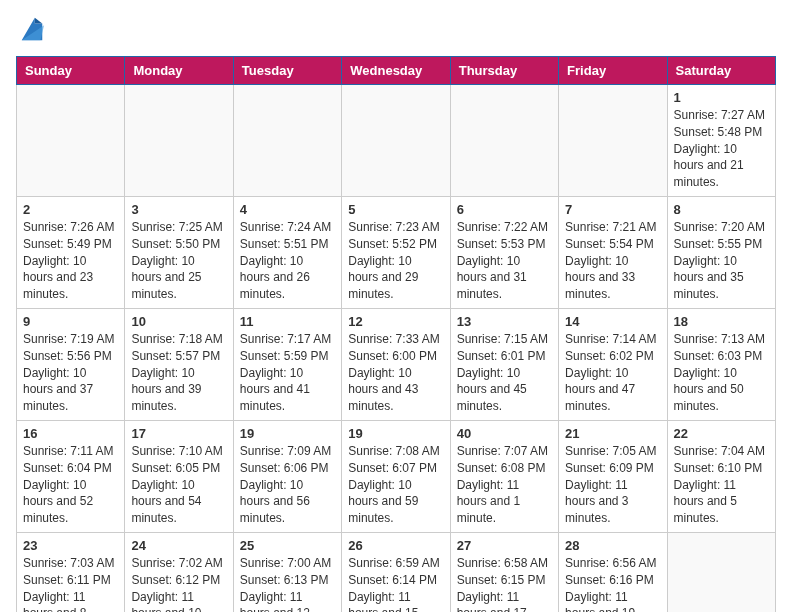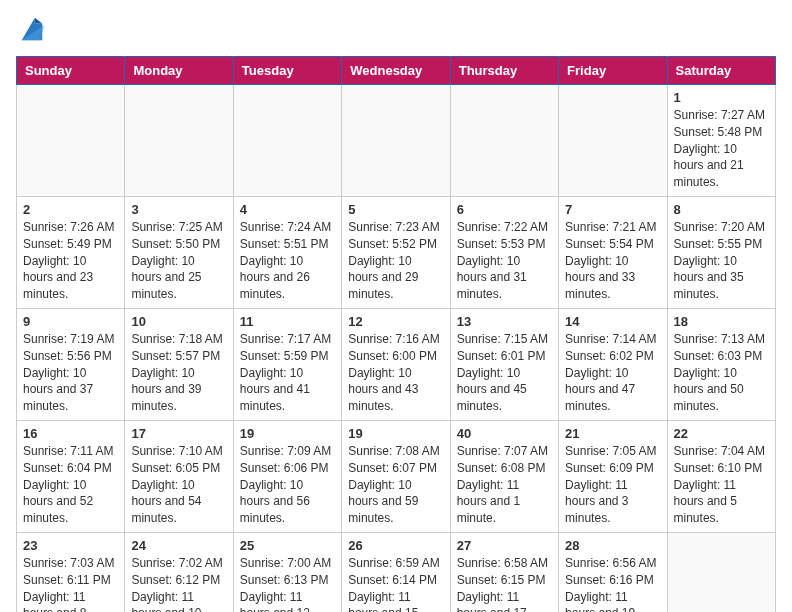--- a/index.html
+++ b/index.html
@@ -192,21 +192,21 @@
 Daylight: 10 hours and 39 minutes.</div>
         </td>
         <td>
           <span class="day-num">11</span>
           <div class="day-info">Sunrise: 7:17 AM
 Sunset: 5:59 PM
 Daylight: 10 hours and 41 minutes.</div>
         </td>
         <td>
           <span class="day-num">12</span>
-          <div class="day-info">Sunrise: 7:16 AM
+          <div class="day-info">Sunrise: 7:33 AM
 Sunset: 6:00 PM
 Daylight: 10 hours and 43 minutes.</div>
         </td>
         <td>
           <span class="day-num">13</span>
           <div class="day-info">Sunrise: 7:15 AM
 Sunset: 6:01 PM
 Daylight: 10 hours and 45 minutes.</div>
         </td>
         <td>

